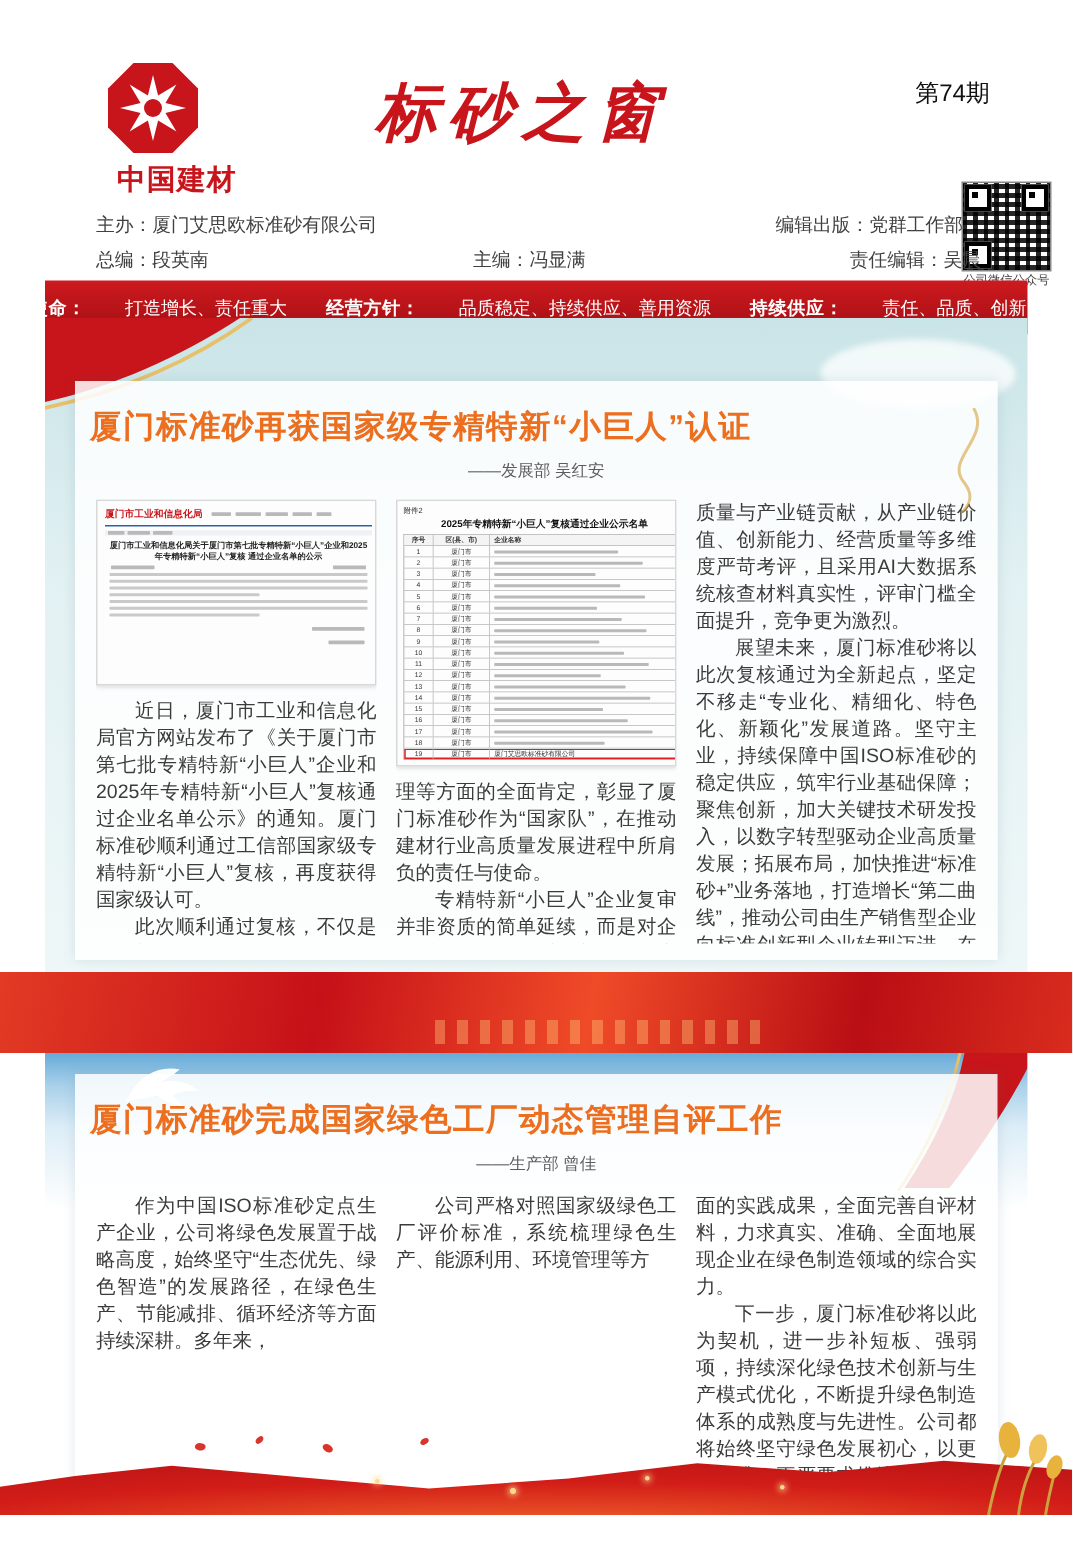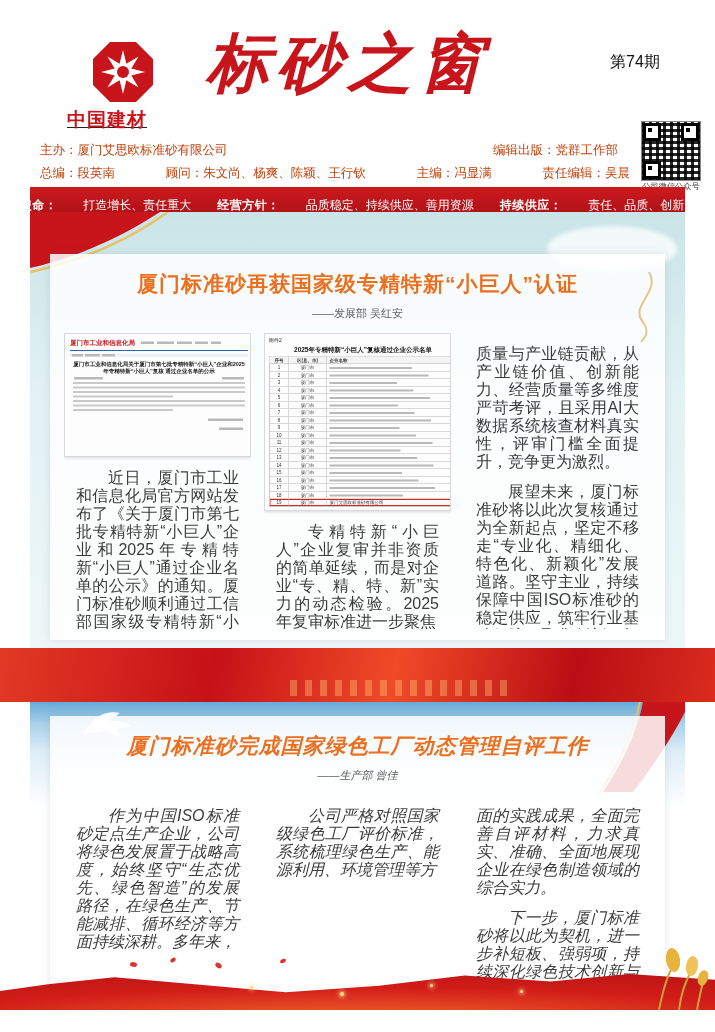--- a/index.html
+++ b/index.html
@@ -1,38 +1,38 @@
 <!DOCTYPE html>
 <html><head>
 <meta charset="utf-8">
 <style>
   html,body{margin:0;padding:0;background:#fff;}
   .page{position:relative;width:715px;height:1032px;background:#fff;overflow:hidden;
         font-family:"Liberation Sans","DejaVu Sans",sans-serif;color:#222;}
 
   
-  .logo-box{position:absolute;left:67px;top:40px;width:112px;text-align:left;text-decoration:underline;}
+  .logo-box{position:absolute;left:46px;top:40px;width:112px;text-align:right;}
   .logo-box svg{display:block;margin:0 auto;}
   .logo-text{font-size:19px;font-weight:bold;color:#c8151b;letter-spacing:1px;margin-top:3px;}
-  .nl-title{position:absolute;left:168px;top:24px;width:360px;text-align:center;
+  .nl-title{position:absolute;left:168px;top:36px;width:360px;text-align:center;
             font-family:"DejaVu Serif","Liberation Serif",serif;font-style:italic;font-weight:bold;
-            font-size:64px;line-height:78px;color:#c8151b;letter-spacing:7px;margin:0;}
+            font-size:42px;line-height:78px;color:#c8151b;letter-spacing:7px;margin:0;}
   .issue-box{position:absolute;left:560px;top:52px;width:150px;text-align:center;color:#111;}
   .issue-no{font-size:16px;margin-bottom:7px;}
   .issue-date{font-size:16px;}
   .qr{position:absolute;left:641px;top:121px;width:58px;height:58px;background:#fff;border:1px solid #888;
       background-image:
         repeating-linear-gradient(0deg,rgba(0,0,0,.85) 0 3px,transparent 3px 6px),
         repeating-linear-gradient(90deg,rgba(0,0,0,.85) 0 3px,transparent 3px 7px);}
   .qr .corner{position:absolute;width:12px;height:12px;border:3px solid #000;background:#fff;}
   .qr .corner i{position:absolute;left:2px;top:2px;width:4px;height:4px;background:#000;}
   .qr .c-tl{left:1px;top:1px}.qr .c-tr{right:1px;top:1px}.qr .c-bl{left:1px;bottom:1px}
   .qr-caption{position:absolute;left:626px;top:181px;width:90px;text-align:center;font-size:10px;color:#444;
               transform:scale(.82);transform-origin:top center;}
-  .mast-line{position:absolute;left:40px;display:flex;font-size:12.5px;color:#c2410c;white-space:nowrap;}
+  .mast-line{position:absolute;left:64px;display:flex;font-size:12.5px;color:#404040;white-space:nowrap;}
   .mast-1{top:142px;width:578px;justify-content:space-between;}
   .mast-2{top:165px;width:590px;justify-content:space-between;}
 
   
   .values-banner{position:absolute;left:30px;top:187px;width:655px;height:36px;
      background:linear-gradient(180deg,#cd1a1f,#a30e13);color:#fff;display:flex;align-items:center;
      justify-content:center;gap:26px;font-size:12px;white-space:nowrap;}
   .values-banner b{font-weight:bold;letter-spacing:.5px;}
   .values-banner span{font-family:"DejaVu Serif","Liberation Serif",serif;}
 
@@ -40,28 +40,28 @@
   .panel{position:absolute;left:30px;width:655px;overflow:hidden;}
   .panel1{top:212px;height:436px;background:linear-gradient(180deg,#c9e4e7 0%,#e2f1f3 40%,#eef7f8 100%);}
   .panel2{top:702px;height:308px;background:linear-gradient(180deg,#66abd8 0%,#a9d0ea 7%,#dcedf7 16%,#ffffff 34%);}
   .ribbon-tl{position:absolute;left:0;top:0;z-index:1;}
   .gold-curve{position:absolute;right:28px;top:60px;z-index:3;opacity:.65;}
   .cloud{position:absolute;right:8px;top:14px;width:130px;height:46px;border-radius:50%;
          background:rgba(255,255,255,.75);filter:blur(2px);}
   .inner{position:absolute;left:20px;right:20px;background:rgba(255,255,255,.85);z-index:2;
          box-shadow:0 0 8px rgba(60,110,130,.15);}
   .panel1 .inner{top:42px;bottom:8px;}
-  .panel2 .inner{top:14px;bottom:10px;font-style:italic;}
-  .art-title{margin:16px 10px 0;text-align:center;font-size:21px;font-weight:bold;color:#ec6f1f;letter-spacing:1px;}
+  .panel2 .inner{top:14px;bottom:10px;}
+  .art-title{margin:16px 10px 0;font-size:21px;font-weight:bold;color:#ec6f1f;letter-spacing:1px;}
   .byline{margin-top:8px;text-align:center;font-size:11px;color:#5d5d5d;}
   .cols{display:flex;gap:13px;padding:12px 14px 0;overflow:hidden;}
   .panel1 .cols{height:296px;}
   .panel2 .cols{height:206px;}
   .col{width:188px;overflow:hidden;}
-  .para{margin:12px;font-size:16px;line-height:18px;text-align:justify;color:#3b3b3b;}
+  .para{margin:0;font-size:13px;line-height:18px;text-align:justify;color:#3b3b3b;}
   .indent{text-indent:2em;}
 
   
   .shot-card{background:#fdfdfd;border:1px solid #d8d8d8;box-shadow:0 1px 3px rgba(0,0,0,.15);
              overflow:hidden;margin-bottom:8px;}
   .gov-card{height:122px;}
   .mini{transform:scale(.5);transform-origin:top left;width:376px;}
   .gov-head{display:flex;align-items:center;gap:8px;padding:8px 10px 4px;}
   .gov-site{font-size:13px;font-weight:bold;color:#c8151b;white-space:nowrap;}
   .bar{display:inline-block;height:5px;background:#b9b9b9;border-radius:1px;}
@@ -136,21 +136,20 @@
       </div>
   </div>
   <div class="qr-caption">公司微信公众号</div>
 
   <div class="mast-line mast-1">
     <span>主办：厦门艾思欧标准砂有限公司</span>
     <span>编辑出版：党群工作部</span>
   </div>
   <div class="mast-line mast-2">
     <span>总编：段英南</span>
-    <span>顾问：朱文尚、杨爽、陈颖、王行钦</span>
     <span>主编：冯显满</span>
     <span>责任编辑：吴晨</span>
   </div>
 
   <div class="values-banner">
     <b>公司使命：</b>
       <span>打造增长、责任重大</span>
     <b>经营方针：</b>
       <span>品质稳定、持续供应、善用资源</span>
     <b>持续供应：</b>
@@ -204,21 +203,21 @@
                   <div class="ln short"></div>
                 <div class="ln"></div>
                   <div class="ln"></div>
                   <div class="ln short"></div>
               </div>
               <div class="gov-sign">
                 <i class="bar" style="width:70px"></i><br><i class="bar" style="width:48px;margin-top:4px"></i>
               </div>
             </div>
           </div>
-          <p class="para indent">近日，厦门市工业和信息化局官方网站发布了《关于厦门市第七批专精特新“小巨人”企业和2025年专精特新“小巨人”通过企业名单的公示》的通知。厦门标准砂顺利通过工信部国家级专精特新“小巨人”复核，再度获得国家级认可。</p>
+          <p class="para indent">近日，厦门市工业和信息化局官方网站发布了《关于厦门市第七批专精特新“小巨人”企业和2025年专精特新“小巨人”复核通过企业名单公示》的通知。厦门标准砂顺利通过工信部国家级专精特新“小巨人”复核，再度获得国家级认可。</p>
           <p class="para indent">此次顺利通过复核，不仅是对厦门标准砂三年来发展成果的高度认可，更是对公司持续深耕科技创新、推动成果转化、践行精细化管</p>
         </div>
 
         <div class="col">
           <div class="shot-card table-card">
             <div class="mini tbl">
               <p class="tbl-att">附件2</p>
               <p class="tbl-title">2025年专精特新“小巨人”复核通过企业公示名单</p>
               <div class="t-grid">
                 <div class="t-row t-head">
@@ -336,20 +335,21 @@
                   </div>
 
                   <div class="t-row hl-row">
                     <span class="c-no">19</span>
                     <span class="c-dist">厦门市</span>
                     <span class="c-name">厦门艾思欧标准砂有限公司</span>
                   </div>
                 </div>
             </div>
           </div>
+          <p class="para">理等方面的全面肯定，彰显了厦门标准砂作为“国家队”，在推动建材行业高质量发展进程中所肩负的责任与使命。</p>
           <p class="para indent">专精特新“小巨人”企业复审并非资质的简单延续，而是对企业“专、精、特、新”实力的动态检验。2025年复审标准进一步聚焦</p>
         </div>
 
         <div class="col">
           <p class="para">质量与产业链贡献，从产业链价值、创新能力、经营质量等多维度严苛考评，且采用AI大数据系统核查材料真实性，评审门槛全面提升，竞争更为激烈。</p>
           <p class="para indent">展望未来，厦门标准砂将以此次复核通过为全新起点，坚定不移走“专业化、精细化、特色化、新颖化”发展道路。坚守主业，持续保障中国ISO标准砂的稳定供应，筑牢行业基础保障；聚焦创新，加大关键技术研发投入，以数字转型驱动企业高质量发展；拓展布局，加快推进“标准砂+”业务落地，打造增长“第二曲线”，推动公司由生产销售型企业向标准创新型企业转型迈进，在专精特新的发展道路上行稳致远，为建材行业高质量发展贡献更多力量。</p>
         </div>
       </div>
     </div>
   </section>

